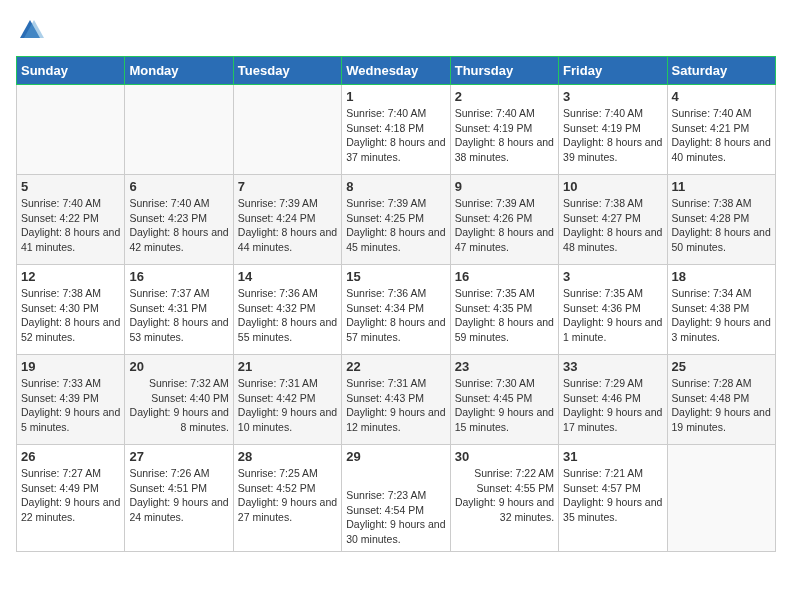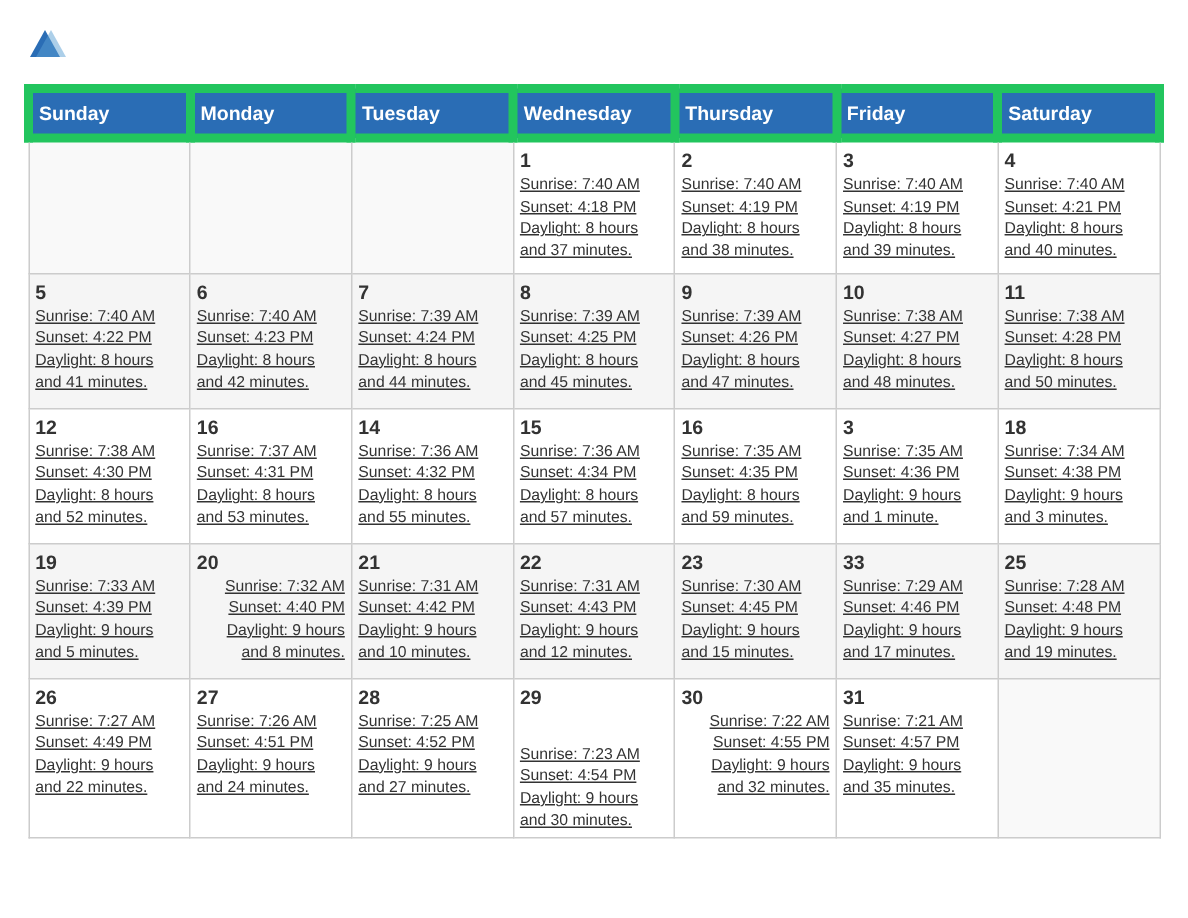--- a/index.html
+++ b/index.html
@@ -57,42 +57,41 @@
       border-collapse: collapse;
       table-layout: fixed;
     }
     .calendar th {
       background: #2a6db5;
       color: #fff;
       padding: 6px 4px;
       font-size: 13px;
       font-weight: bold;
       text-align: left;
-      border: 6px solid #22c55e;
+      border: 1px solid #22c55e;
     }
     .calendar td {
       vertical-align: top;
       border: 1px solid #ccc;
       padding: 4px;
       height: 90px;
       font-size: 10.5px;
       color: #333;
       background: #fff;
     }
     .calendar tr:nth-child(even) td {
       background: #f5f5f5;
     }
     .day-number {
       font-size: 13px;
       font-weight: bold;
       margin-bottom: 2px;
     }
     .day-info {
       line-height: 1.4;
-      text-decoration: underline;
     }
     .empty-cell {
       background: #f9f9f9 !important;
     }
   </style>
 </head>
 <body>
 
 <div class="header">
   <div class="logo">

